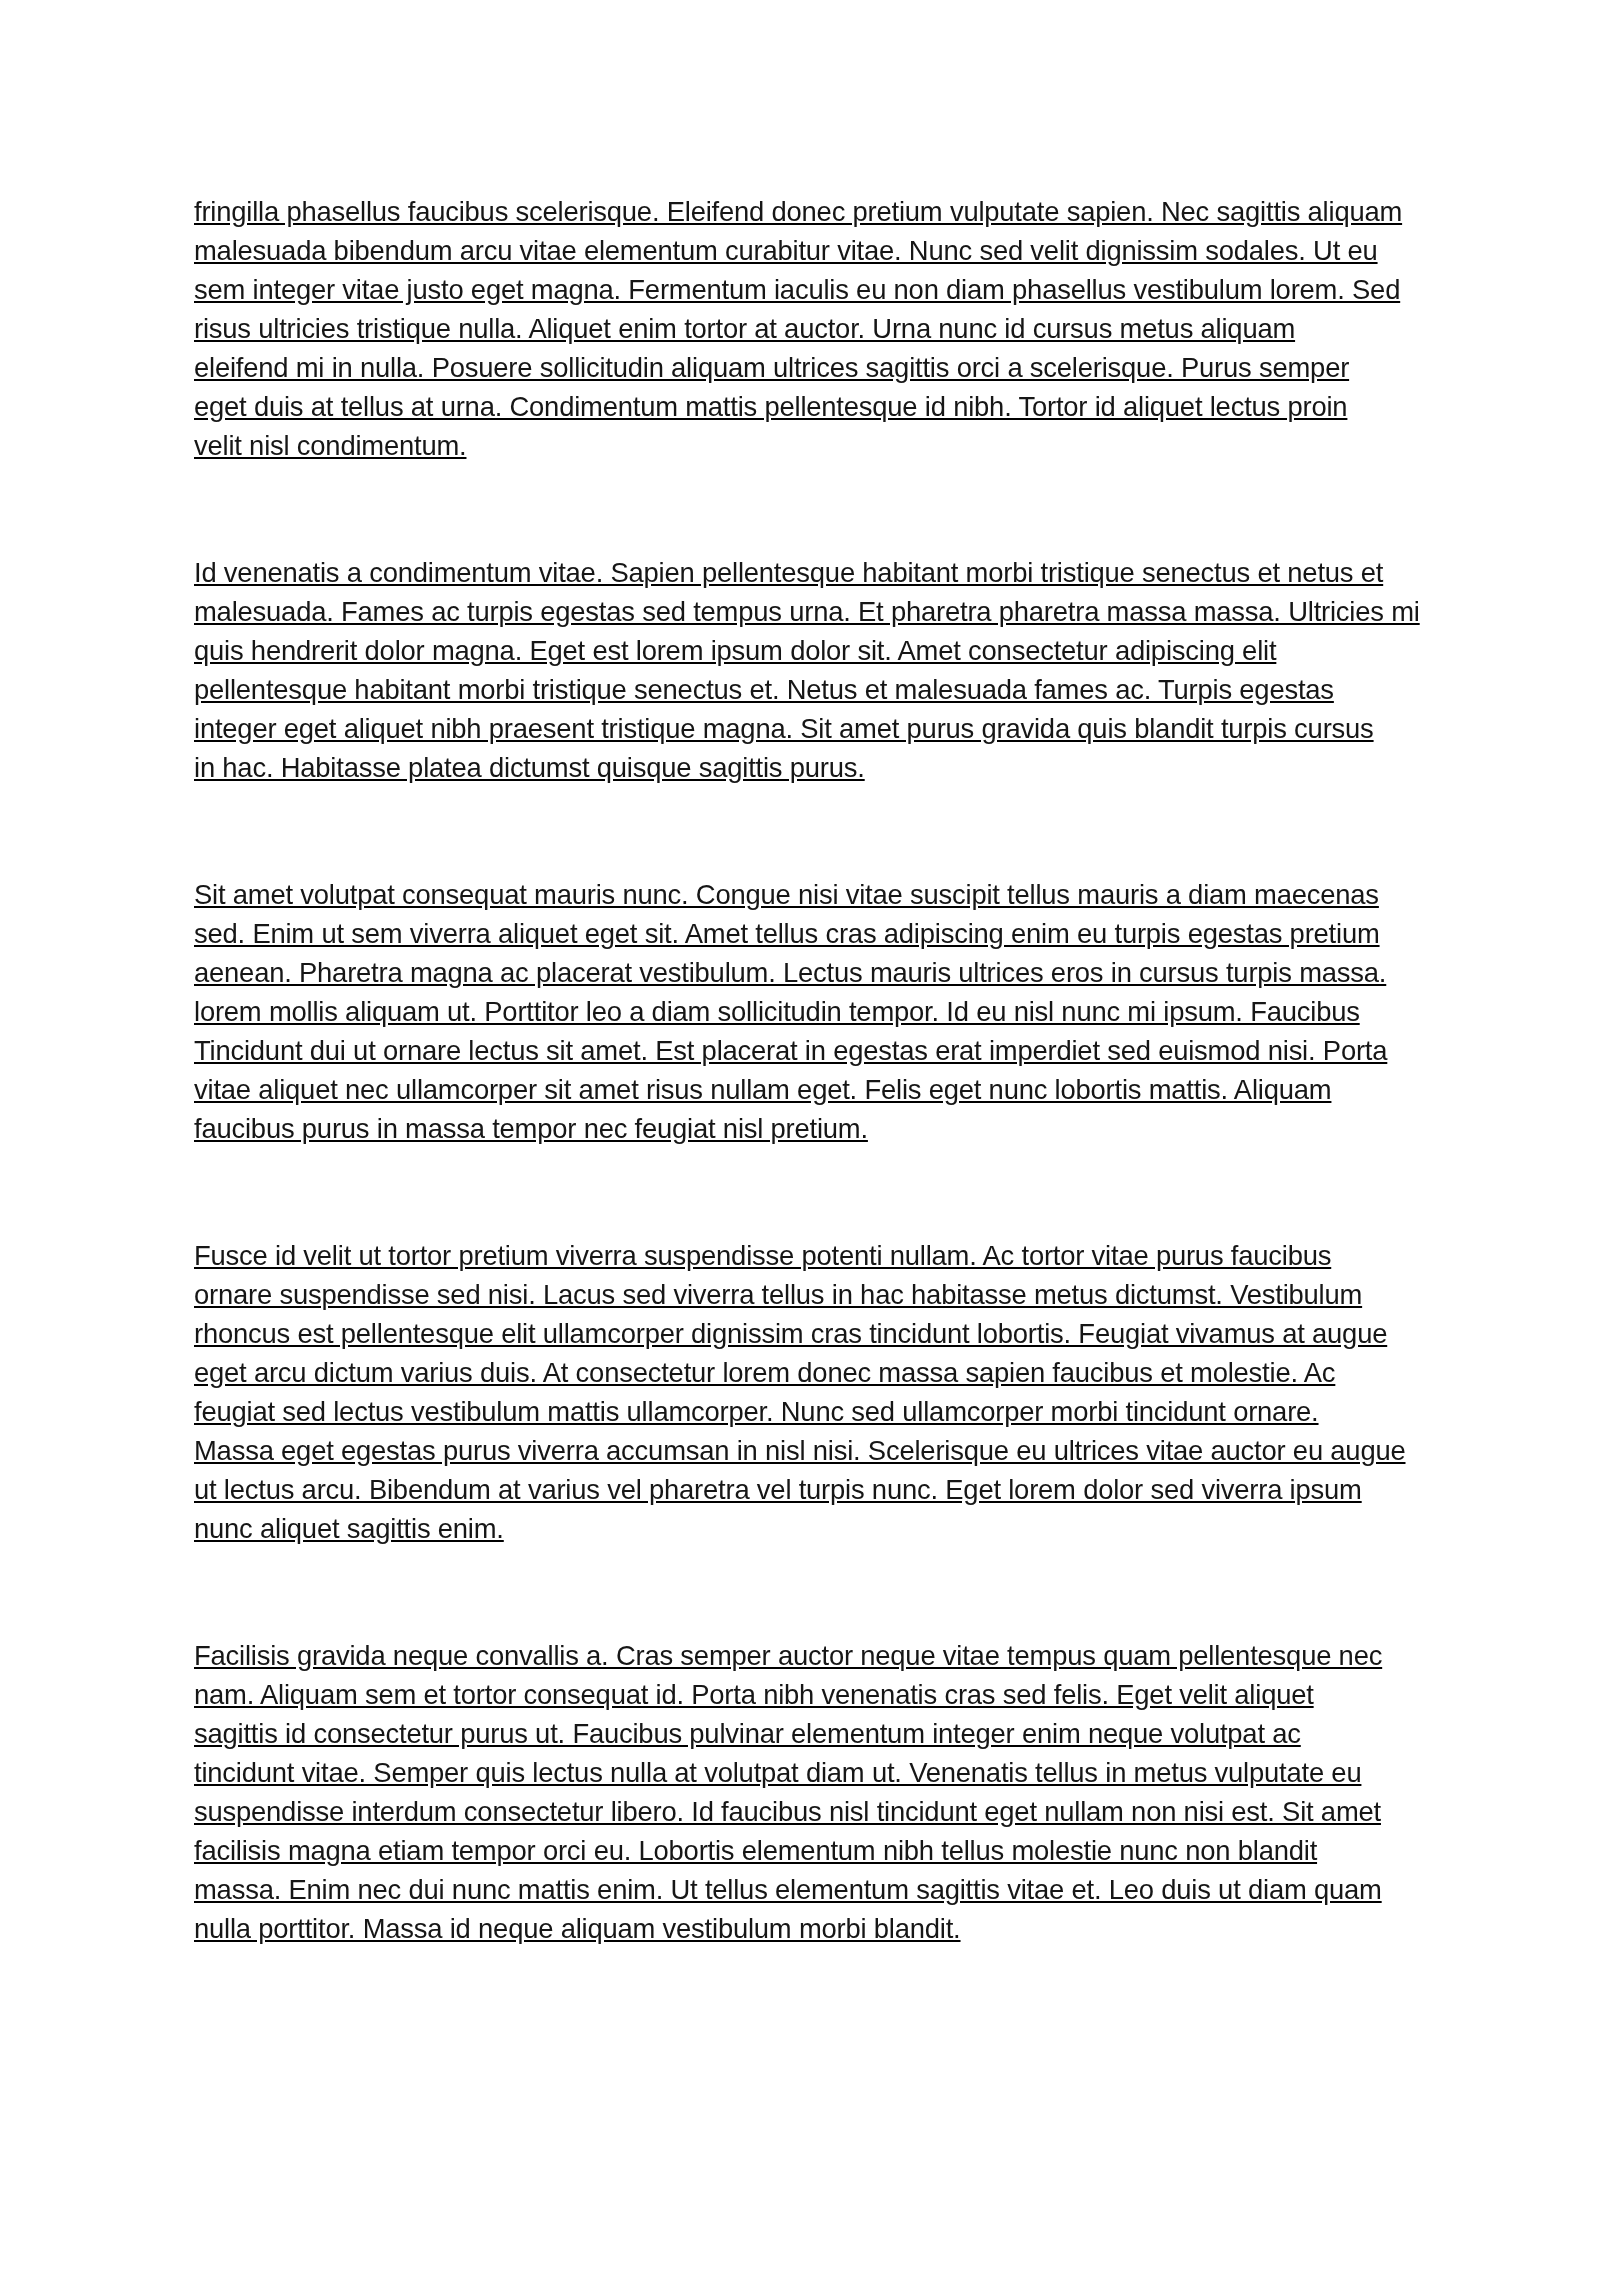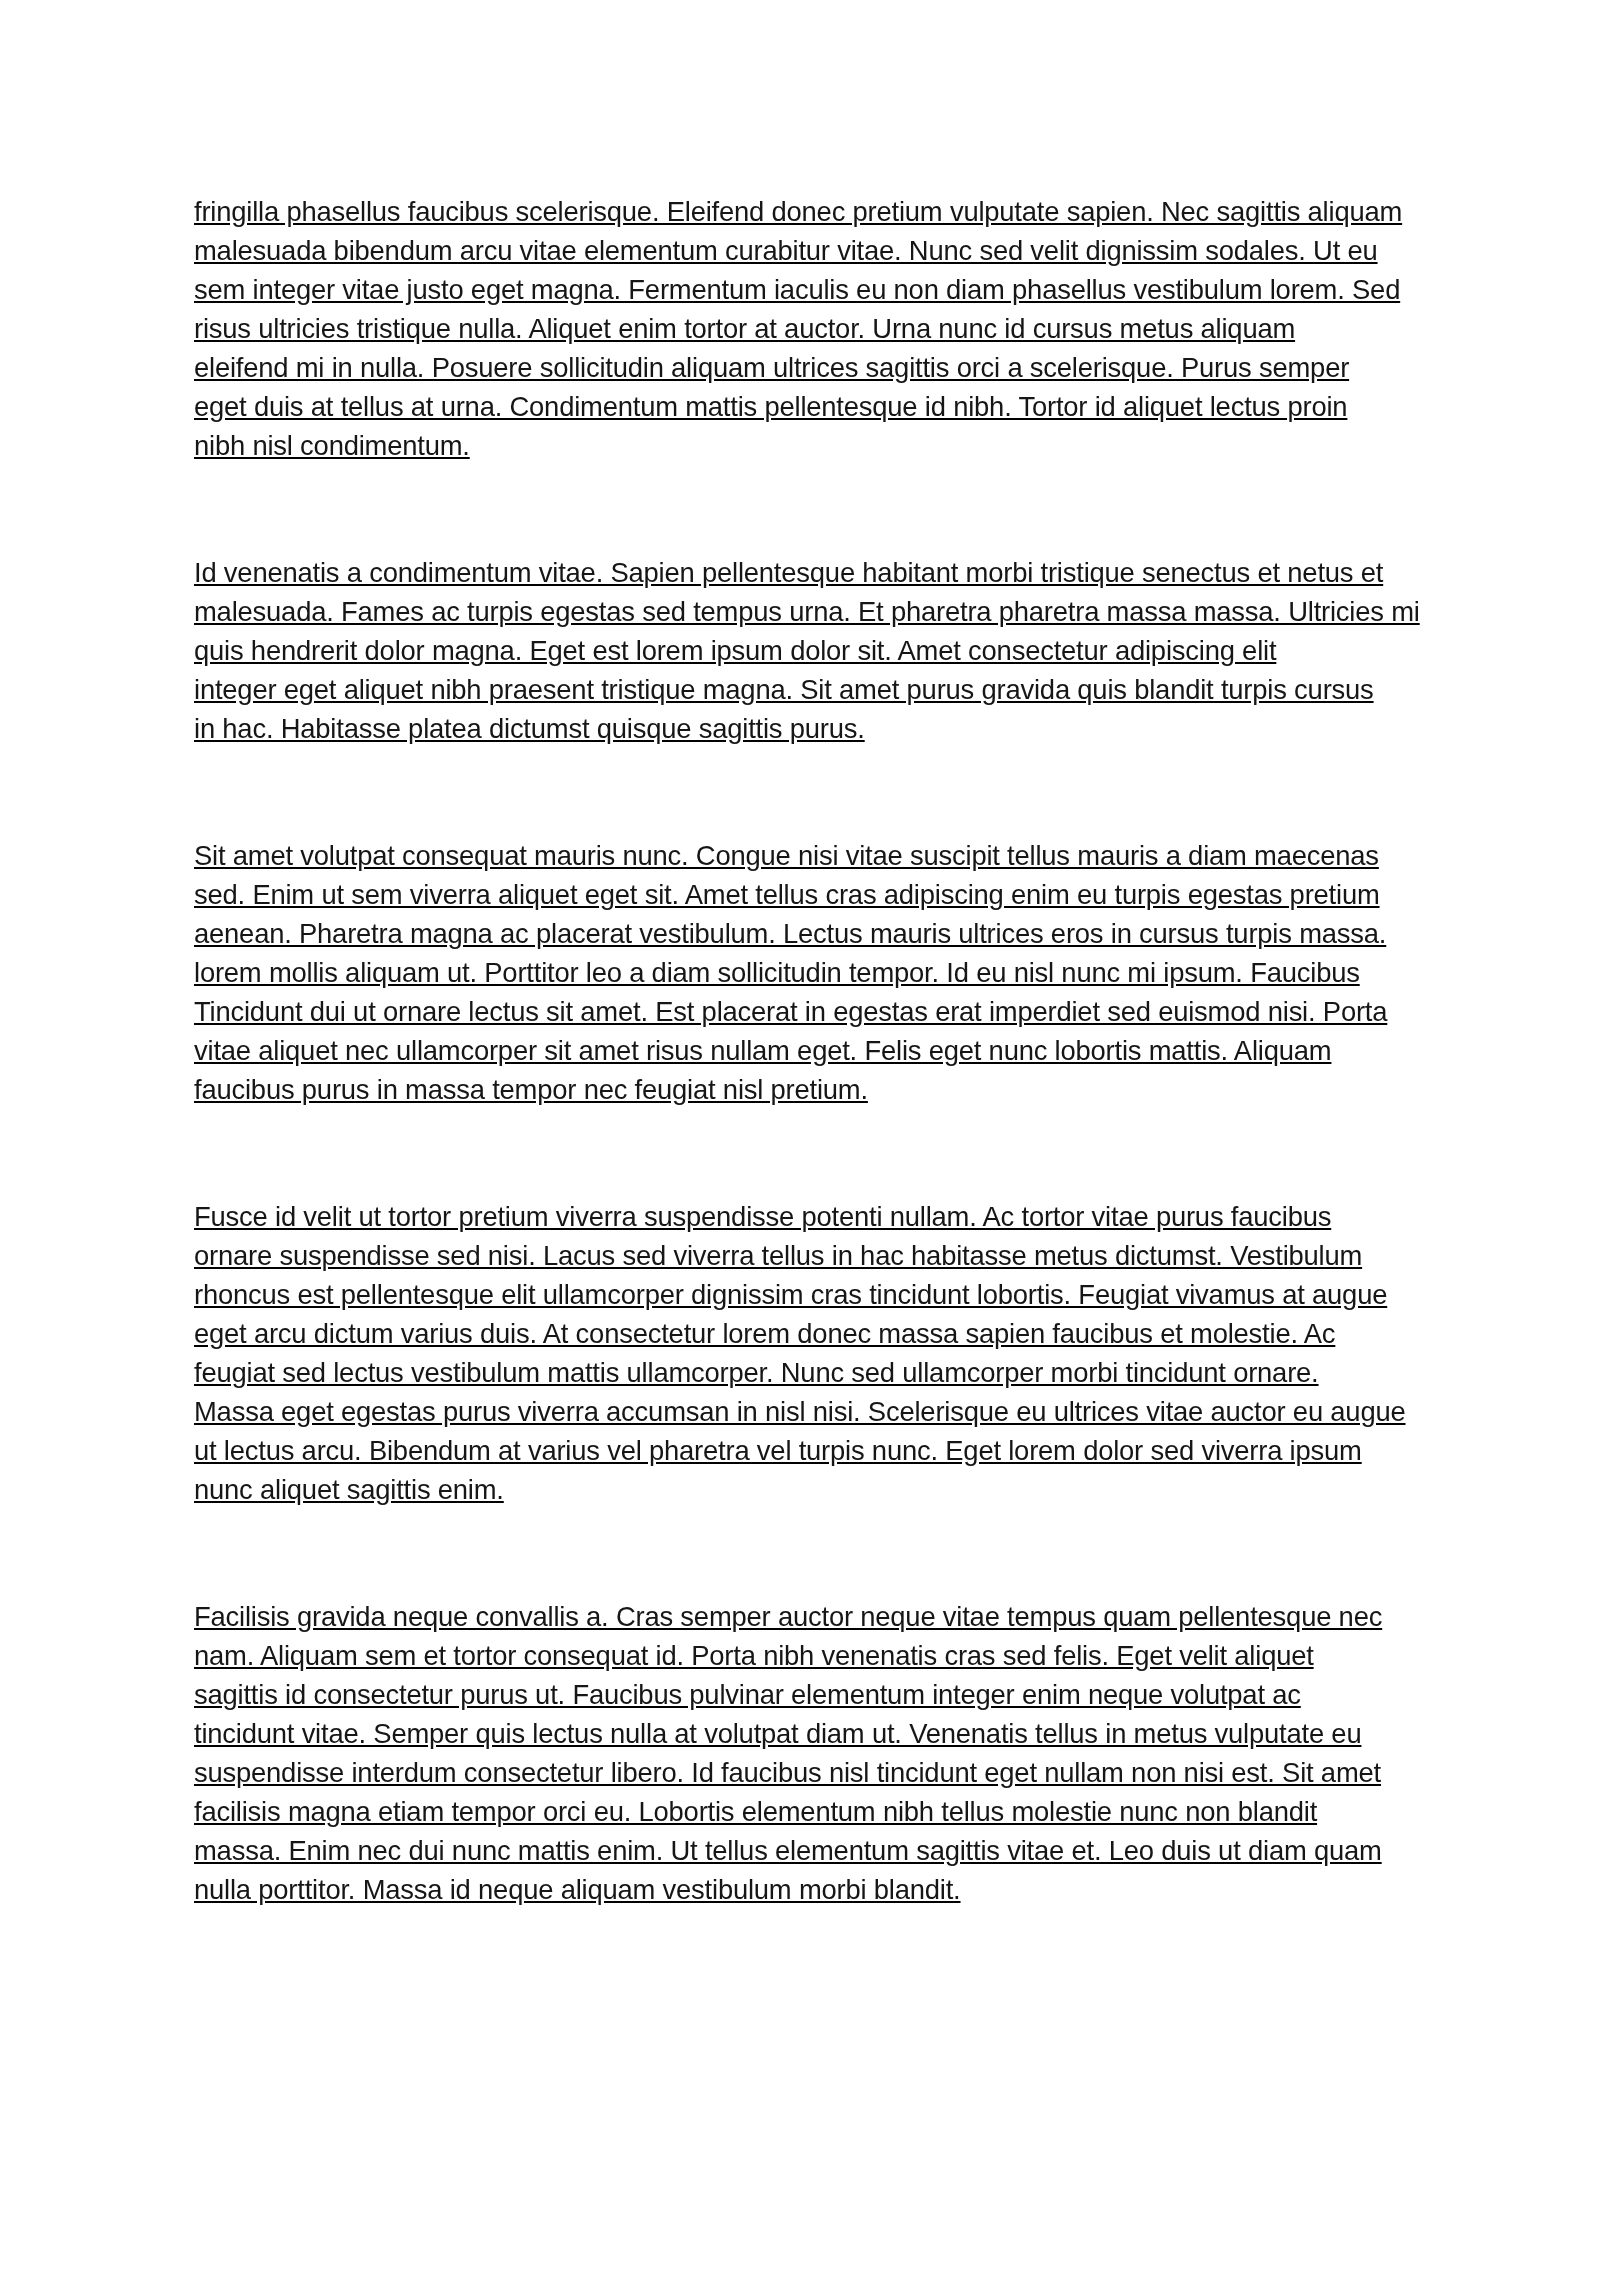--- a/index.html
+++ b/index.html
@@ -50,26 +50,27 @@
 <main class="page">
   <section class="text-content">
 
   <div class="paragraph">
         <div class="text-line">fringilla phasellus faucibus scelerisque. Eleifend donec pretium vulputate sapien. Nec sagittis aliquam</div>
         <div class="text-line">malesuada bibendum arcu vitae elementum curabitur vitae. Nunc sed velit dignissim sodales. Ut eu</div>
         <div class="text-line">sem integer vitae justo eget magna. Fermentum iaculis eu non diam phasellus vestibulum lorem. Sed</div>
         <div class="text-line">risus ultricies tristique nulla. Aliquet enim tortor at auctor. Urna nunc id cursus metus aliquam</div>
         <div class="text-line">eleifend mi in nulla. Posuere sollicitudin aliquam ultrices sagittis orci a scelerisque. Purus semper</div>
         <div class="text-line">eget duis at tellus at urna. Condimentum mattis pellentesque id nibh. Tortor id aliquet lectus proin</div>
-        <div class="text-line">nibh nisl condimentum.</div>
+        <div class="text-line">velit nisl condimentum.</div>
       </div>
       <div class="paragraph">
         <div class="text-line">Id venenatis a condimentum vitae. Sapien pellentesque habitant morbi tristique senectus et netus et</div>
         <div class="text-line">malesuada. Fames ac turpis egestas sed tempus urna. Et pharetra pharetra massa massa. Ultricies mi</div>
         <div class="text-line">quis hendrerit dolor magna. Eget est lorem ipsum dolor sit. Amet consectetur adipiscing elit</div>
+        <div class="text-line">pellentesque habitant morbi tristique senectus et. Netus et malesuada fames ac. Turpis egestas</div>
         <div class="text-line">integer eget aliquet nibh praesent tristique magna. Sit amet purus gravida quis blandit turpis cursus</div>
         <div class="text-line">in hac. Habitasse platea dictumst quisque sagittis purus.</div>
       </div>
       <div class="paragraph">
         <div class="text-line">Sit amet volutpat consequat mauris nunc. Congue nisi vitae suscipit tellus mauris a diam maecenas</div>
         <div class="text-line">sed. Enim ut sem viverra aliquet eget sit. Amet tellus cras adipiscing enim eu turpis egestas pretium</div>
         <div class="text-line">aenean. Pharetra magna ac placerat vestibulum. Lectus mauris ultrices eros in cursus turpis massa.</div>
         <div class="text-line">lorem mollis aliquam ut. Porttitor leo a diam sollicitudin tempor. Id eu nisl nunc mi ipsum. Faucibus</div>
         <div class="text-line">Tincidunt dui ut ornare lectus sit amet. Est placerat in egestas erat imperdiet sed euismod nisi. Porta</div>
         <div class="text-line">vitae aliquet nec ullamcorper sit amet risus nullam eget. Felis eget nunc lobortis mattis. Aliquam</div>

